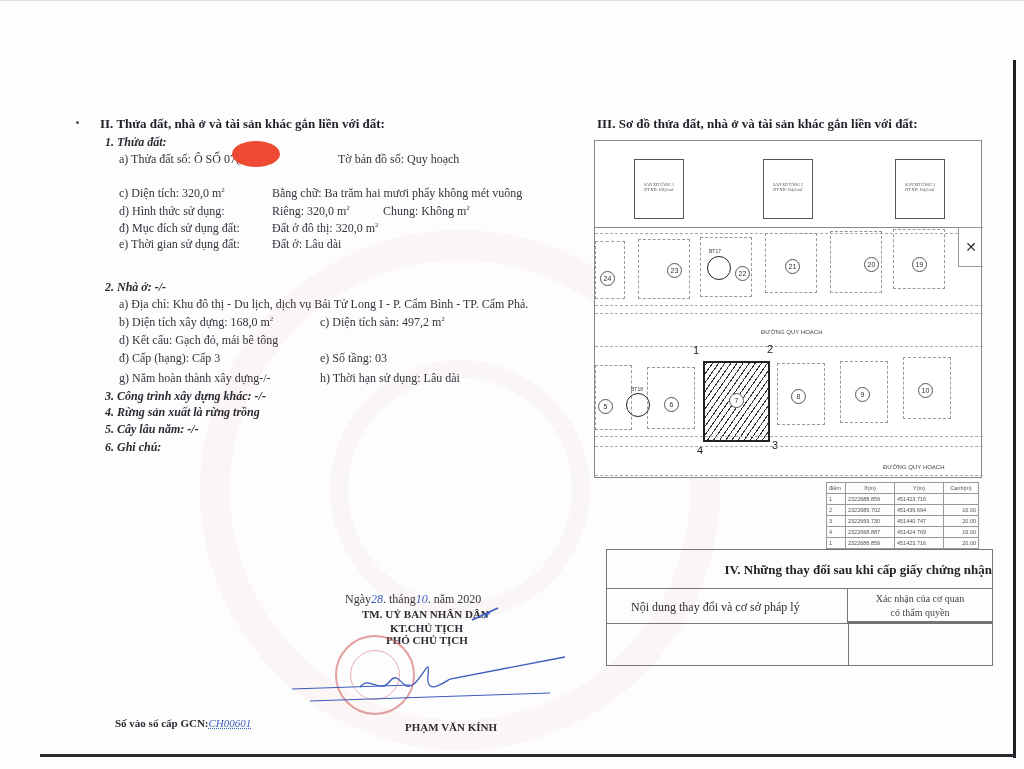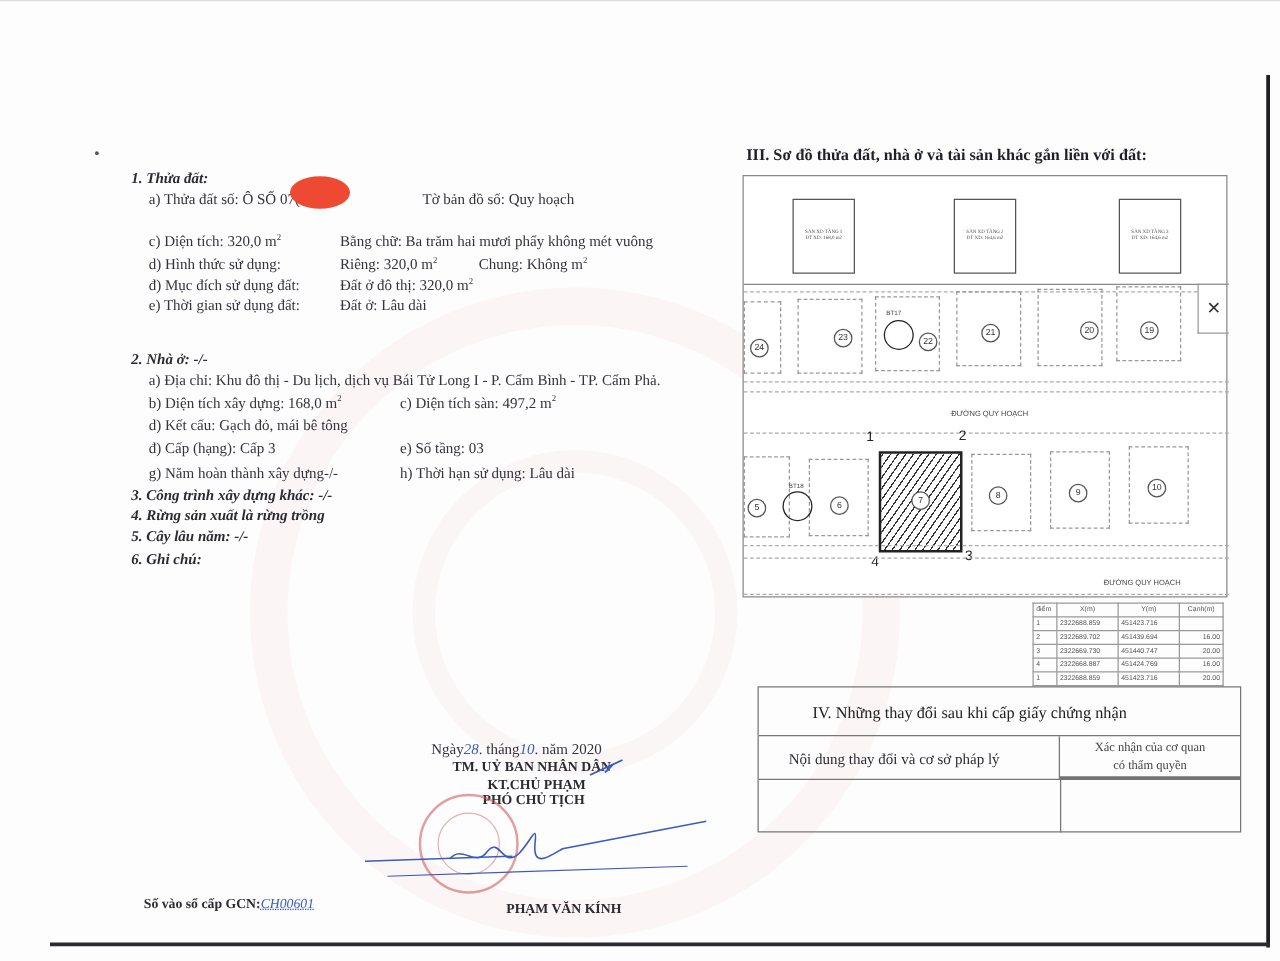--- a/index.html
+++ b/index.html
@@ -31,39 +31,40 @@
   .main-lot{position:absolute;left:108px;top:220px;width:67px;height:81px;border:2px solid #222;box-sizing:border-box;
     background:repeating-linear-gradient(-55deg,#fff 0 4px,#333 4px 5px);transform:skewX(0deg);}
   .bt-circle{position:absolute;width:22px;height:22px;border:1.5px solid #222;border-radius:50%;}
   .compass{position:absolute;left:363px;top:86px;width:25px;height:40px;border:1px solid #999;border-right:none;box-sizing:border-box;font-size:14px;text-align:center;line-height:40px;color:#333;}
 
   table.coords{position:absolute;left:826px;top:482px;border-collapse:collapse;font-family:"Liberation Sans",sans-serif;font-size:5.5px;color:#555;}
   table.coords td{border:1px solid #999;padding:0 2px;height:10px;}
 
   
   .t4{position:absolute;left:606px;top:549px;width:387px;height:117px;border:1px solid #777;box-sizing:border-box;}
-  .t4 .title{position:absolute;left:0;top:0;width:100%;height:39px;border-bottom:1px solid #777;font-weight:normal;font-size:13px;line-height:39px;padding-left:43px;box-sizing:border-box;color:#222;}
+  .t4 .title{position:absolute;left:0;top:0;width:100%;height:39px;border-bottom:1px solid #777;font-weight:bold;font-size:13px;line-height:39px;padding-left:43px;box-sizing:border-box;color:#222;text-align:right;}
   .t4 .c1{position:absolute;left:0;top:39px;width:241px;height:35px;border-bottom:1px solid #777;border-right:1px solid #777;box-sizing:border-box;font-size:12px;padding:11px 0 0 24px;}
   .t4 .c2{position:absolute;left:241px;top:39px;width:144px;height:35px;border-bottom:3px solid #737373;box-sizing:border-box;font-size:10px;text-align:center;line-height:14px;padding-top:3px;color:#444;}
   .t4 .vdiv{position:absolute;left:241px;top:74px;width:0;height:42px;border-left:1px solid #777;}
 
   
   .seal{position:absolute;left:335px;top:635px;width:80px;height:80px;border:2px solid rgba(205,80,80,0.55);border-radius:50%;box-sizing:border-box;}
   .seal-in{position:absolute;left:350px;top:650px;width:50px;height:50px;border:1px solid rgba(205,80,80,0.45);border-radius:50%;box-sizing:border-box;}
   .sig{position:absolute;left:290px;top:655px;width:280px;height:50px;}
 </style>
 </head>
 <body>
 
 <div class="page">
   <div class="top-rule"></div>
   <div class="watermark"></div>
   <div class="watermark2"></div>
   <div class="dot"></div>
 
+  <div class="abs h-sec" style="left:100px;top:116px;">II. Thửa đất, nhà ở và tài sản khác gắn liền với đất:</div>
   <div class="abs h-sub" style="left:105px;top:135px;">1. Thửa đất:</div>
 
   <div class="abs line" style="left:119px;top:152px;">a) Thửa đất số: Ô SỐ 07(</div>
   <div class="redact"></div>
   <div class="abs line" style="left:338px;top:152px;">Tờ bản đồ số:  Quy hoạch</div>
 
 
   <div class="abs line" style="left:119px;top:186px;"><span>c) Diện tích: 320,0  m</span><span class="sup">2</span></div>
   <div class="abs line" style="left:272px;top:186px;">Bằng chữ:  Ba trăm hai mươi phẩy không mét vuông</div>
 
@@ -90,21 +91,21 @@
 
   <div class="abs h-sub" style="left:105px;top:389px;">3. Công trình xây dựng khác:  -/-</div>
   <div class="abs h-sub" style="left:105px;top:405px;">4. Rừng sản xuất là rừng trồng</div>
   <div class="abs h-sub" style="left:105px;top:422px;">5. Cây lâu năm:  -/-</div>
   <div class="abs h-sub" style="left:105px;top:440px;">6. Ghi chú:</div>
 
   <div class="abs line" style="left:345px;top:592px;">
     <span>Ngày</span><span style="color:#3b5bbf;font-style:italic;">28</span><span>. tháng</span><span style="color:#3b5bbf;font-style:italic;">10</span><span>. năm 2020</span>
   </div>
   <div class="abs" style="left:362px;top:608px;font-size:11px;font-weight:bold;">TM. UỶ BAN NHÂN DÂN</div>
-  <div class="abs" style="left:390px;top:622px;font-size:11px;font-weight:bold;">KT.CHỦ PHẠM</div>
+  <div class="abs" style="left:390px;top:622px;font-size:11px;font-weight:bold;">KT.CHỦ TỊCH</div>
   <div class="abs" style="left:386px;top:634px;font-size:11px;font-weight:bold;">PHÓ CHỦ TỊCH</div>
 
   <div class="seal"></div>
   <div class="seal-in"></div>
   <svg class="sig" viewBox="0 0 280 50">
     <path d="M2 34 L120 30" stroke="#3b5bbf" stroke-width="1.2" fill="none"></path>
     <path d="M70 32 C80 20 90 40 100 26 C110 14 112 40 125 28 C135 18 140 2 138 20 C136 40 150 30 160 24 L275 2" stroke="#3b5bbf" stroke-width="1.3" fill="none"></path>
     <path d="M20 46 L260 38" stroke="#3b5bbf" stroke-width="1" fill="none"></path>
   </svg>
   <svg class="abs" style="left:470px;top:606px;" width="30" height="16">

